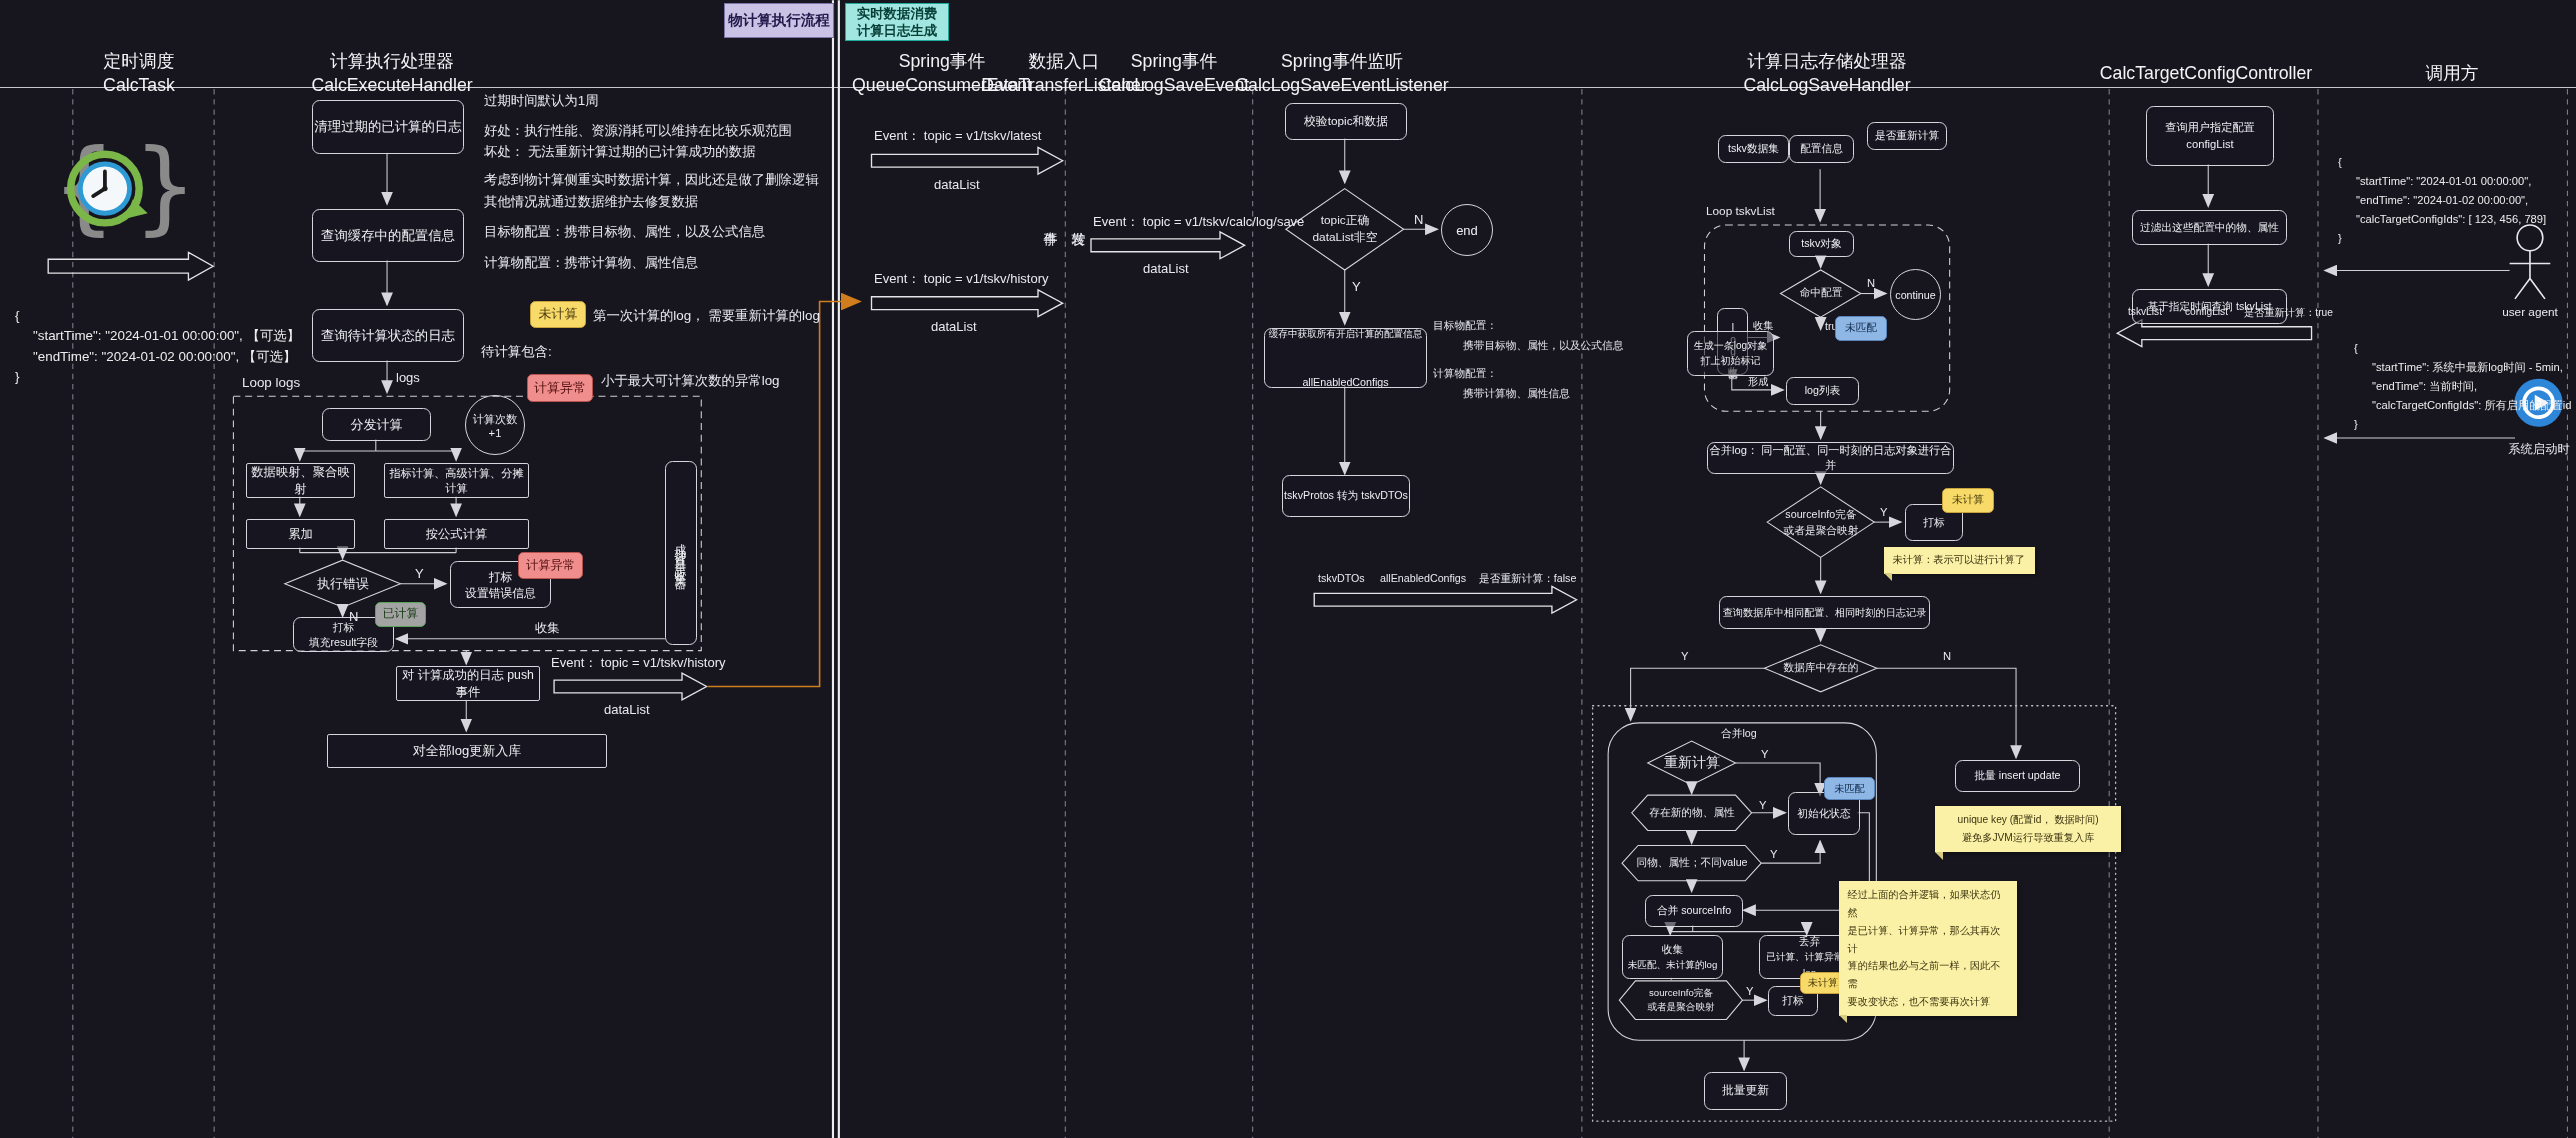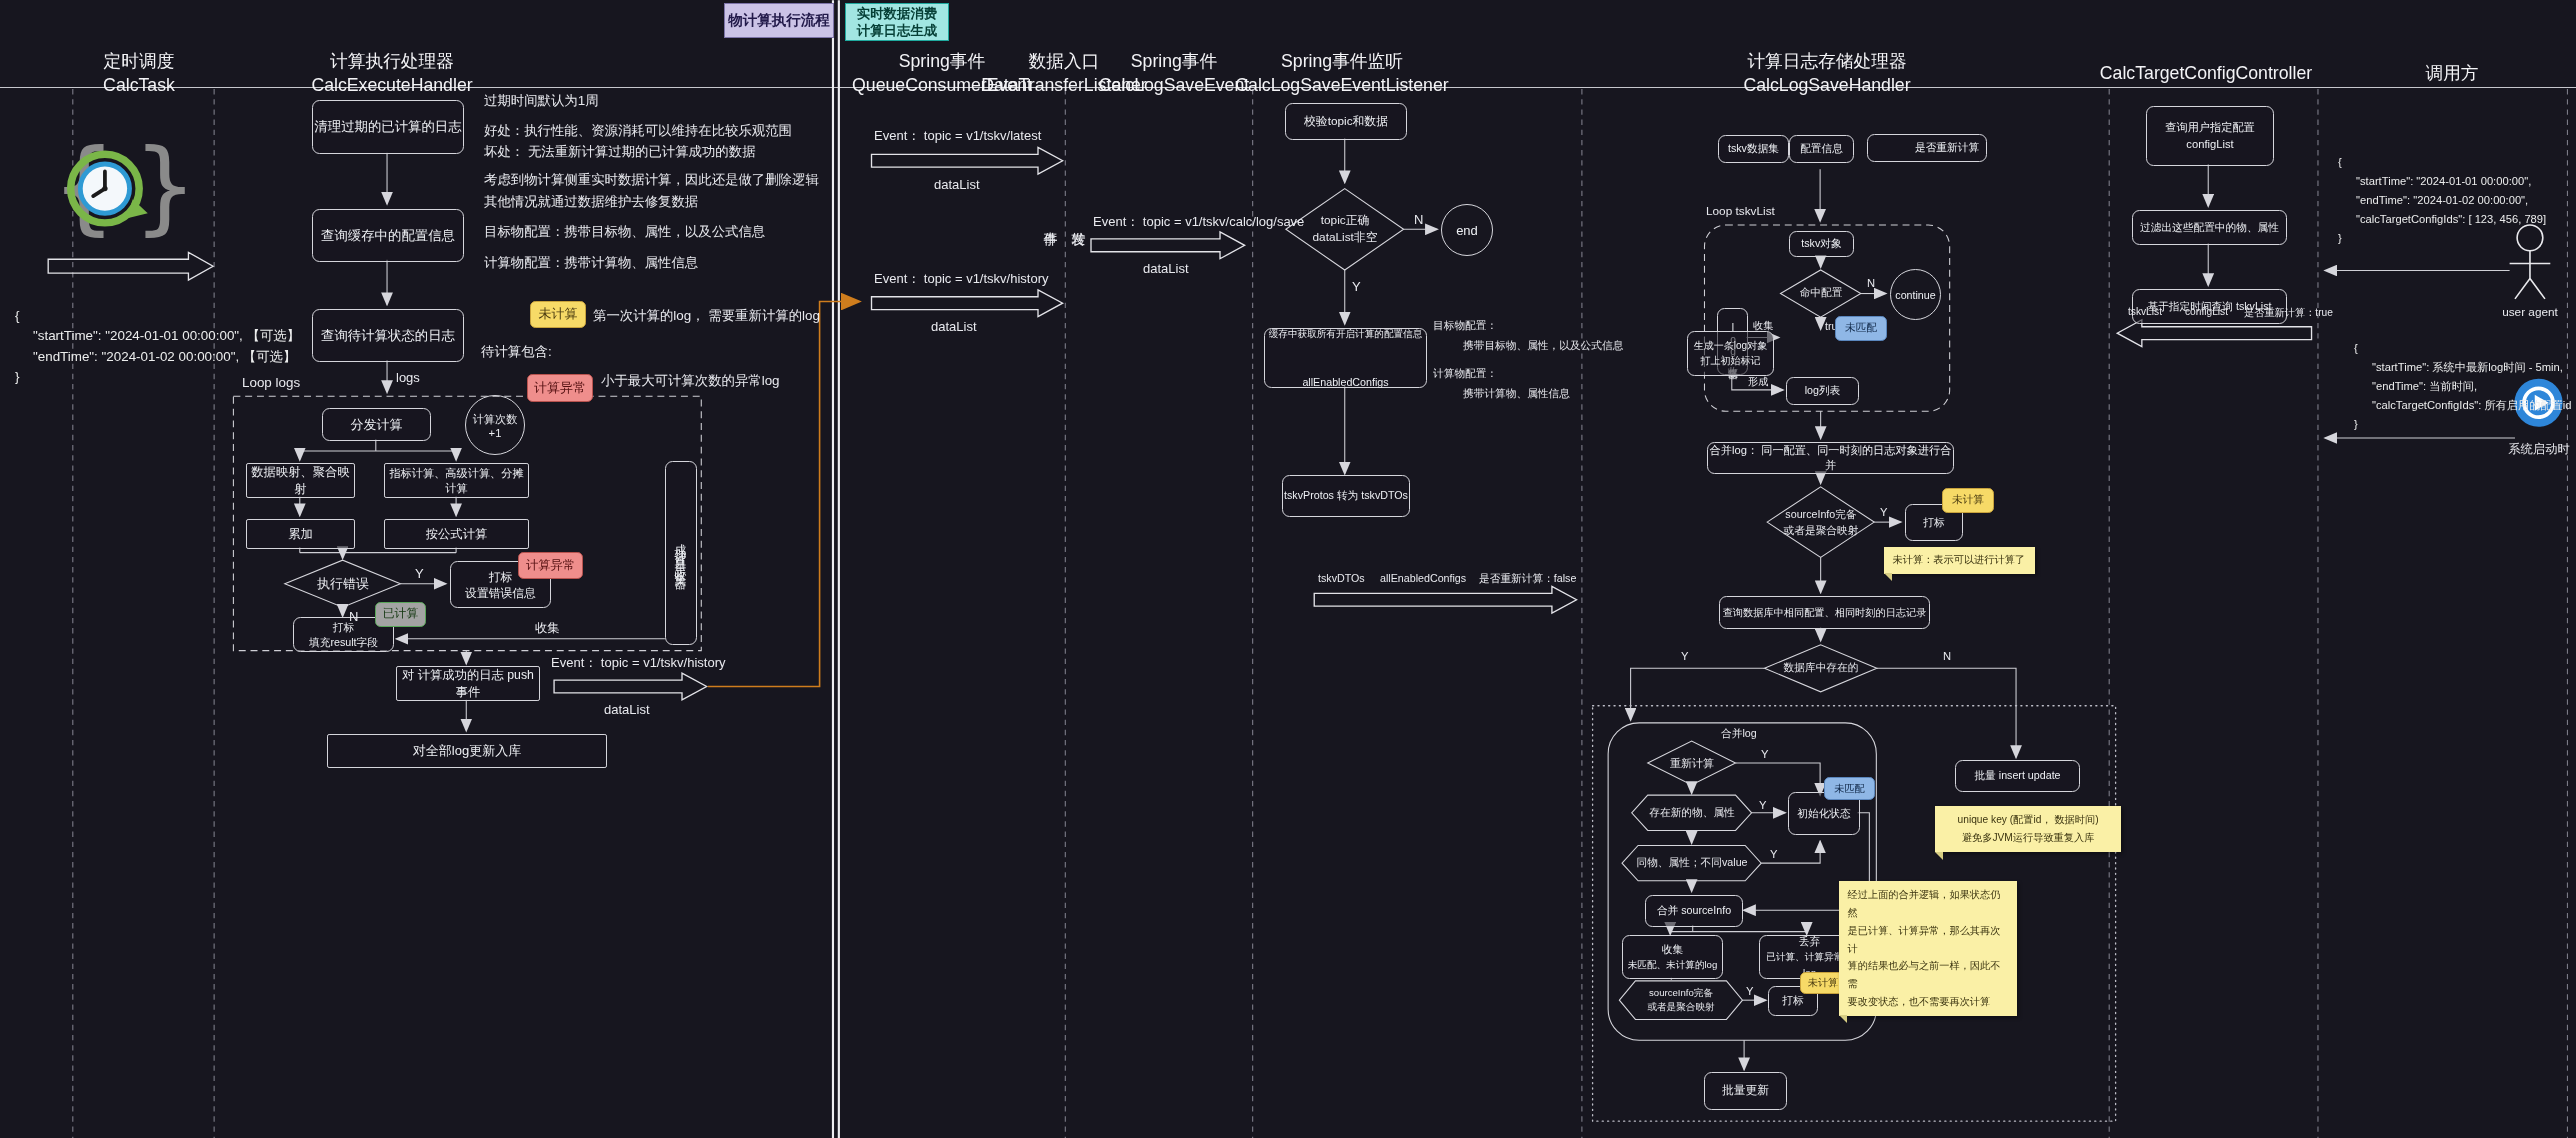--- a/index.html
+++ b/index.html
@@ -304,21 +304,21 @@
 <div class="lbl" style="left:1318px;top:572px;font-size:10.7px;"><span>tskvDTOs</span></div>
 <div class="lbl" style="left:1380px;top:572px;font-size:10.7px;"><span>allEnabledConfigs</span></div>
 <div class="lbl" style="left:1479px;top:572px;font-size:10.7px;"><span>是否重新计算：false</span></div>
 
 <div class="box" style="left:1706px;top:135px;width:69px;height:26px;font-size:10.7px;margin-left:12px;">
       <span>tskv数据集</span>
     </div>
 <div class="box" style="left:1789px;top:135px;width:63px;height:26px;font-size:10.7px;">
       <span>配置信息</span>
     </div>
-<div class="box" style="left:1867px;top:134px;width:78px;height:26px;font-size:10.7px;padding-left:40px;">
+<div class="box" style="left:1867px;top:122px;width:78px;height:26px;font-size:10.7px;">
       <span>是否重新计算</span>
     </div>
 <div class="lbl" style="left:1706px;top:204px;font-size:11.8px;"><span>Loop tskvList</span></div>
 <div class="box" style="left:1789px;top:231px;width:63px;height:23.6px;font-size:10.7px;">
       <span>tskv对象</span>
     </div>
 <div class="lbl ctr" style="left:1821px;top:293px;font-size:10.7px;"><span>命中配置</span></div>
 <div class="lbl" style="left:1867px;top:277px;font-size:11.2px;"><span>N</span></div>
 <div class="circle" style="left:1890px;top:269px;width:49px;height:49px;font-size:10.7px;">
       <span>continue</span>
@@ -352,21 +352,21 @@
     </div>
 <div class="note" style="left:1884px;top:547px;width:134px;font-size:10.2px;line-height:16px;"><span>未计算：表示可以进行计算了</span><i class="fold"></i></div>
 <div class="box" style="left:1719px;top:596px;width:209px;height:31px;font-size:10.2px;">
       <span>查询数据库中相同配置、相同时刻的日志记录</span>
     </div>
 <div class="lbl ctr" style="left:1821px;top:668px;font-size:10.7px;"><span>数据库中存在的</span></div>
 <div class="lbl" style="left:1681px;top:650px;font-size:11.2px;"><span>Y</span></div>
 <div class="lbl" style="left:1943px;top:650px;font-size:11.2px;"><span>N</span></div>
 
 <div class="lbl" style="left:1721px;top:727px;font-size:10.7px;"><span>合并log</span></div>
-<div class="lbl ctr" style="left:1692px;top:763px;font-size:11px;"><span>重新计算</span></div>
+<div class="lbl ctr" style="left:1692px;top:763px;font-size:14px;"><span>重新计算</span></div>
 <div class="lbl" style="left:1761px;top:748px;font-size:11.2px;"><span>Y</span></div>
 <div class="lbl ctr" style="left:1692px;top:813px;font-size:10.7px;"><span>存在新的物、属性</span></div>
 <div class="lbl" style="left:1759px;top:799px;font-size:11.2px;"><span>Y</span></div>
 <div class="box" style="left:1788px;top:792px;width:70px;height:41px;font-size:10.7px;">
       <span>初始化状态</span>
     </div>
 <div class="badge b-blue" style="left:1824px;top:777px;width:49px;height:21.4px;font-size:10.2px;">
       <span>未匹配</span>
     </div>
 <div class="lbl ctr" style="left:1692px;top:863px;font-size:10.7px;"><span>同物、属性；不同value</span></div>

